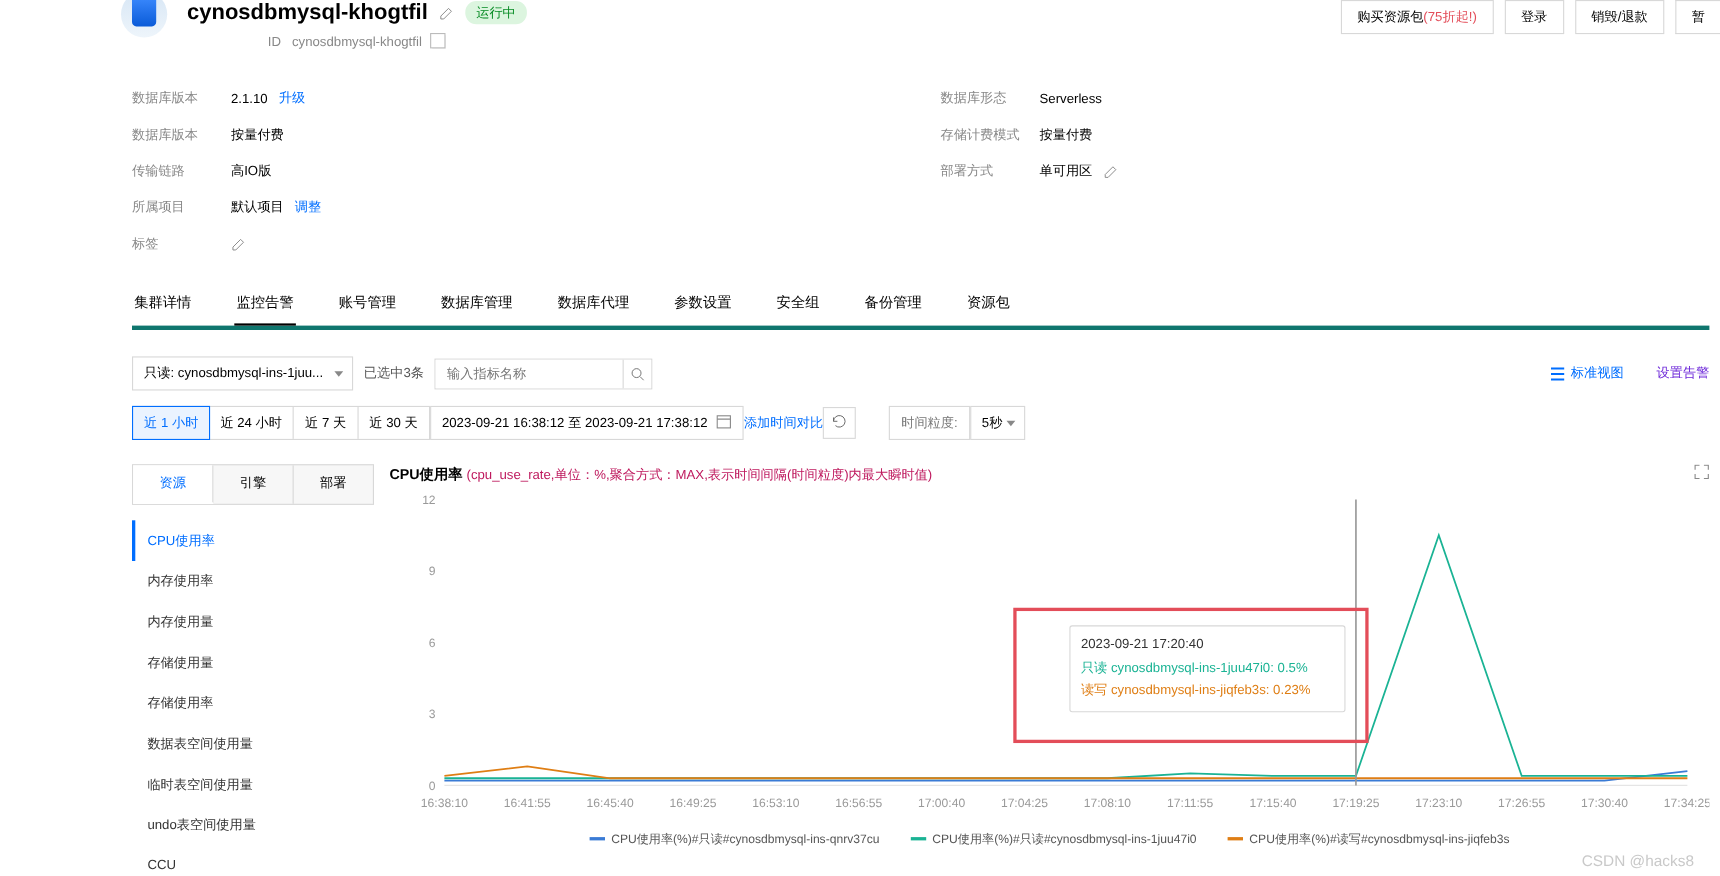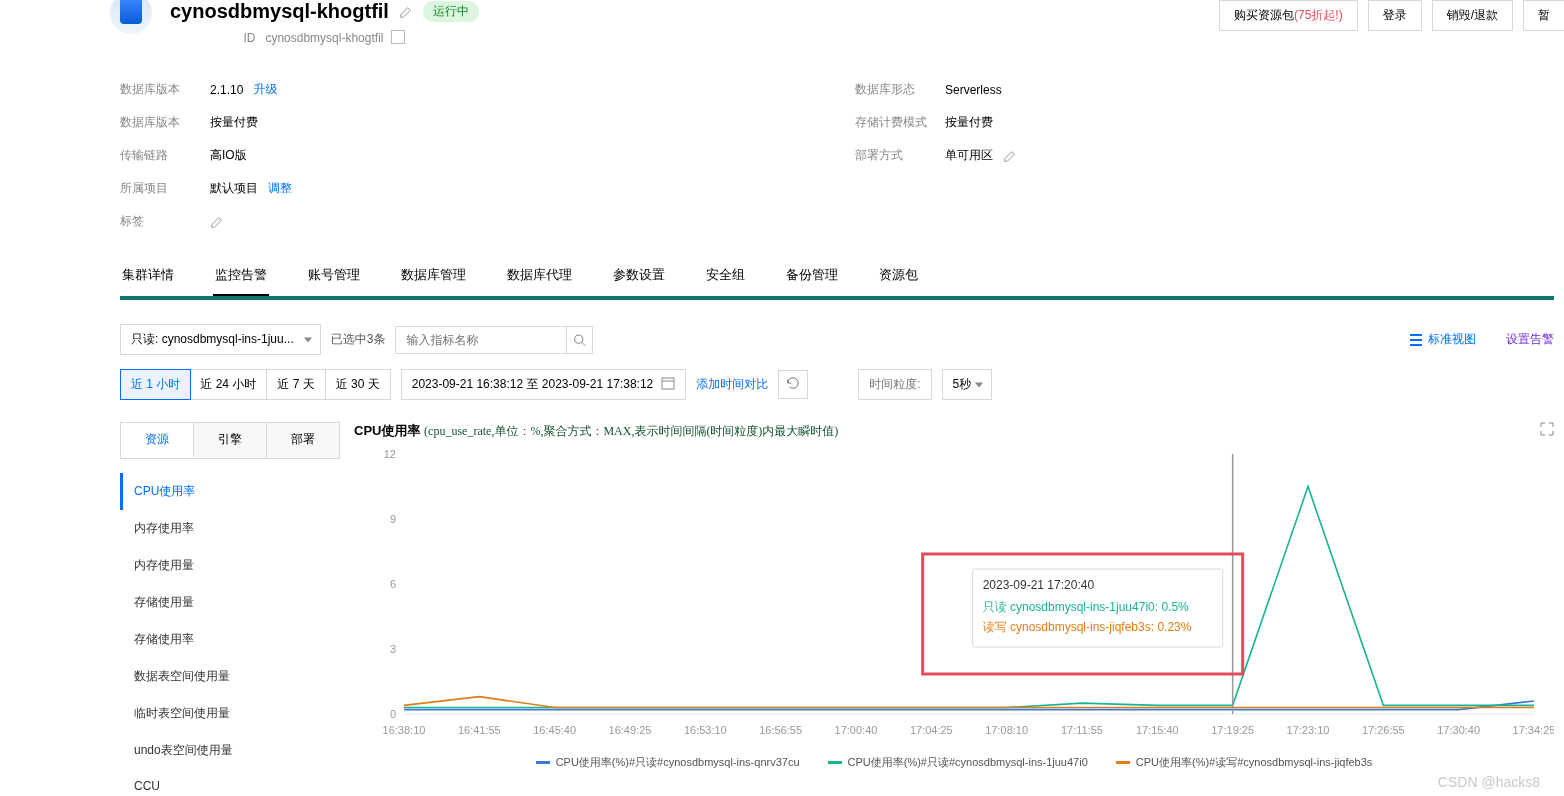--- a/index.html
+++ b/index.html
@@ -44,21 +44,21 @@
   .select{border:1px solid var(--border);padding:6px 26px 6px 10px;background:#fff;position:relative;min-width:190px;cursor:pointer;}
   .chev::after{content:"";position:absolute;right:8px;top:50%;transform:translateY(-50%);border-left:4px solid transparent;border-right:4px solid transparent;border-top:5px solid #888;}
   .search-wrap{display:flex;align-items:center;border:1px solid var(--border);}
   .search-wrap input{border:none;outline:none;padding:6px 10px;width:170px;font-size:12px;}
   .search-wrap .btn-icon{width:26px;height:26px;border:none;border-left:1px solid var(--border);background:#fff;cursor:pointer;display:flex;align-items:center;justify-content:center;}
   .spacer{flex:1;}
   .std-view{color:var(--blue);cursor:pointer;display:flex;align-items:center;gap:5px;}
   .alarm-link{color:#6d28d9;cursor:pointer;margin-left:20px;}
 
   
-  .timebar{display:flex;align-items:center;gap:10px;margin:14px 10px 0 10px;}
+  .timebar{display:flex;align-items:center;margin:14px 10px 0 10px;}
   .seg{display:flex;border:1px solid var(--border);}
   .seg > div{padding:6px 10px;border-right:1px solid var(--border);cursor:pointer;}
   .seg > div:last-child{border-right:none;}
   .seg > div.active{color:var(--blue);background:#eaf3ff;border:1px solid var(--blue);margin:-1px;}
   .datepick{border:1px solid var(--border);padding:6px 10px;display:flex;gap:8px;}
   .cal{width:14px;height:14px;}
   .refresh{border:1px solid var(--border);padding:5px 7px;cursor:pointer;}
   .gran-lbl{padding:6px 10px;border:1px solid var(--border);color:#777;}
   .gran-sel{border:1px solid var(--border);padding:6px 20px 6px 10px;position:relative;cursor:pointer;}
 
@@ -71,21 +71,21 @@
   .metric-tabs > div.active{color:var(--blue);border-bottom:2px solid #fff;background:#fff;position:relative;}
   .metric-tabs{background:#f7f7f7;}
   .metric-tabs > div.active{background:#fff;}
   .metric-list{margin-top:14px;}
   .metric-item{padding:10px 14px;cursor:pointer;font-size:12px;color:#333;}
   .metric-item.active{color:var(--blue);border-left:3px solid var(--blue);padding-left:11px;}
   
   .chart{flex:1;min-width:0;}
   .chart-title{font-size:13px;margin-bottom:4px;}
   .chart-title b{font-weight:700;}
-  .chart-title .desc{color:#14532d;font-size:12px;font-family:Liberation Serif, serif;}
+  .chart-title .desc{color:#be185d;font-size:12px;}
   .full{float:right;cursor:pointer;}
 
   
   .wm{position:absolute;right:24px;bottom:6px;color:#c9c9c9;font-size:14px;pointer-events:none;}
 </style>
 </head>
 <body>
 
 <div class="page">
 

